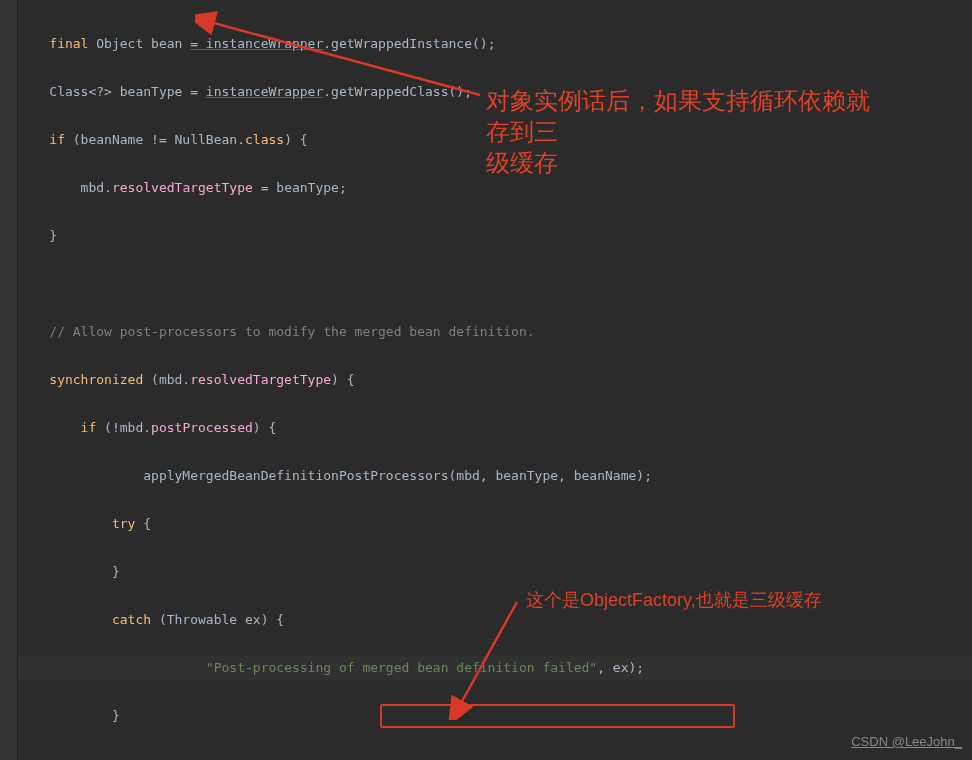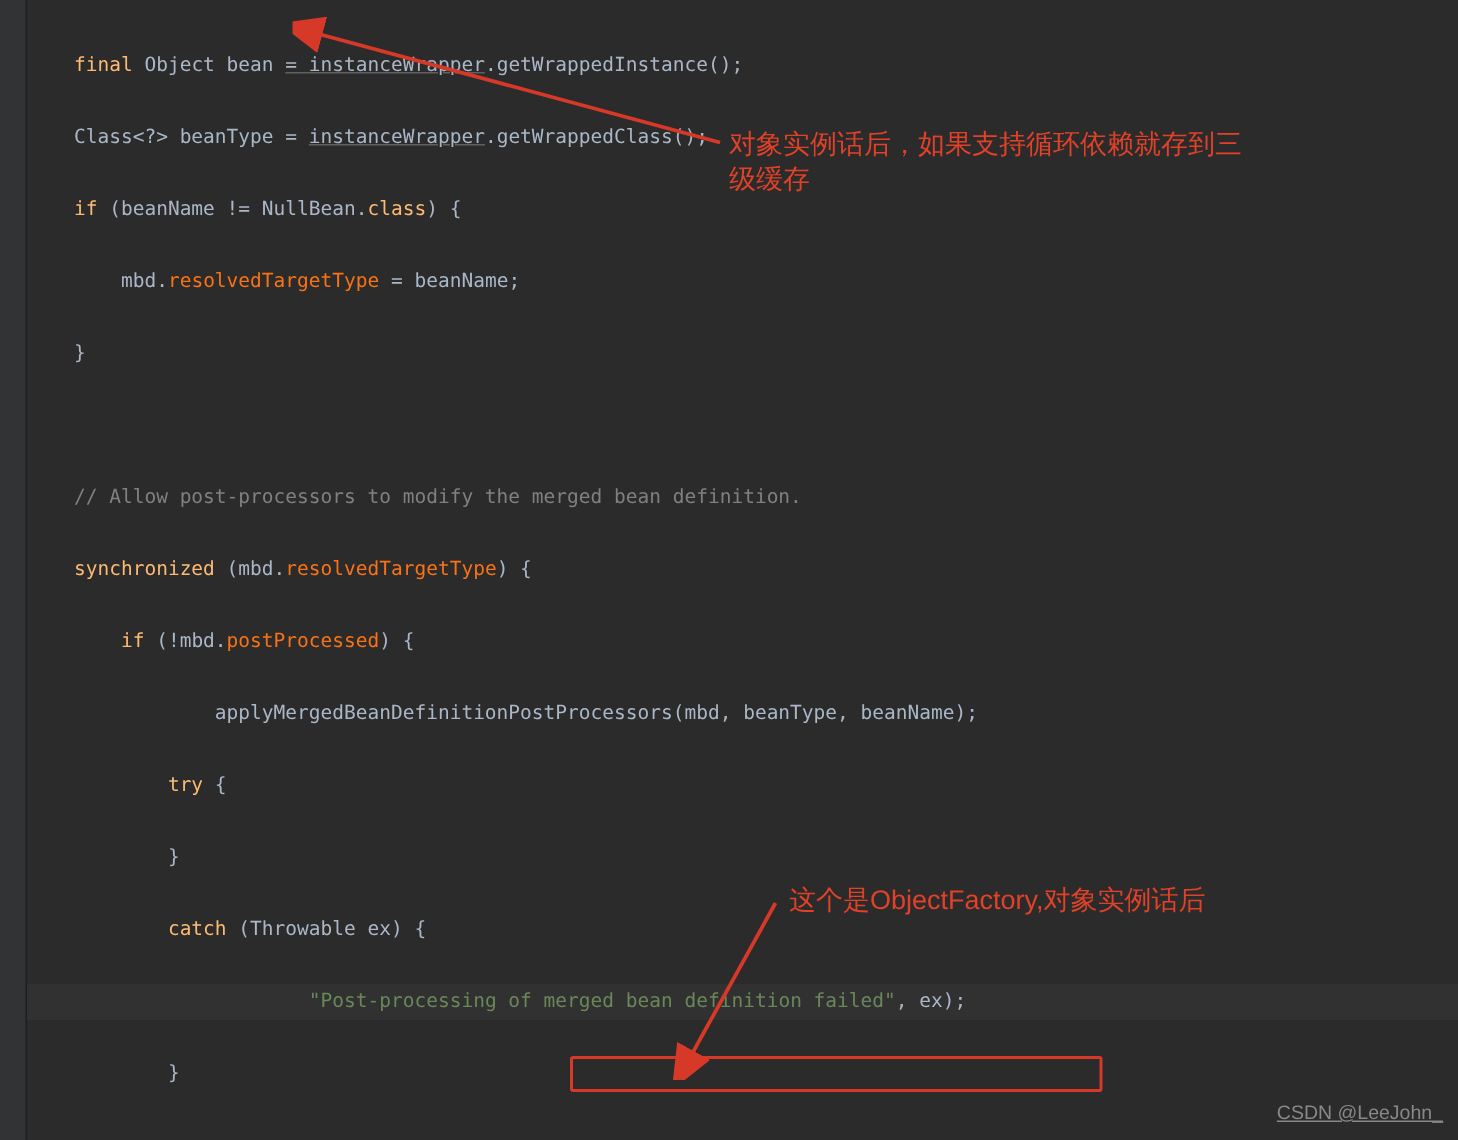--- a/index.html
+++ b/index.html
@@ -24,27 +24,27 @@
 }
 .code {
   position: absolute;
   left: 18px;
   top: 8px;
   white-space: pre;
 }
 .kw { color: #fdba74; }
 .str { color: #6a8759; }
 .cmt { color: #808080; text-align: center; }
-.field { color: #f97316; }
+.field { color: #f9a8d4; }
 .underline { text-decoration: underline; text-decoration-color: #606060; }
 .annotation {
   position: absolute;
   color: #e04128;
   font-family: 'Microsoft YaHei', sans-serif;
-  font-size: 18px;
+  font-size: 24px;
   line-height: 1.3;
 }
 .annotation2 {
   position: absolute;
   color: #e04128;
   font-family: 'Microsoft YaHei', sans-serif;
   font-size: 18px;
 }
 svg.arrow {
   position: absolute;
@@ -76,21 +76,21 @@
 <body>
 
 <div class="gutter"></div>
 
 <div class="highlight-line" style="top:656px;"></div>
 
 <div class="code">
 <div>    <span class="kw">final</span><span> Object bean </span><span class="underline">= </span><span class="underline">instanceWrapper</span><span>.getWrappedInstance();</span></div>
 <div>    <span>Class&lt;?&gt; beanType = </span><span class="underline">instanceWrapper</span><span>.getWrappedClass();</span></div>
 <div>    <span class="kw">if</span><span> (beanName != NullBean.</span><span class="kw">class</span><span>) {</span></div>
-<div>    <span>    mbd.</span><span class="field">resolvedTargetType</span><span> = beanName;</span></div>
+<div>    <span>    mbd.</span><span class="field">resolvedTargetType</span><span> = beanType;</span></div>
 <div>    <span>}</span></div>
 <div><span></span>&nbsp;</div>
 <div>    <span class="cmt">// Allow post-processors to modify the merged bean definition.</span></div>
 <div>    <span class="kw">synchronized</span><span> (mbd.</span><span class="field">resolvedTargetType</span><span>) {</span></div>
 <div>    <span class="kw">    if</span><span> (!mbd.</span><span class="field">postProcessed</span><span>) {</span></div>
 <div>    <span>            applyMergedBeanDefinitionPostProcessors(mbd, beanType, beanName);</span></div>
 <div>    <span class="kw">        try</span><span> {</span></div>
 <div>    <span>        }</span></div>
 <div>    <span class="kw">        catch</span><span> (Throwable ex) {</span></div>
 <div>    <span>                    </span><span class="str">"Post-processing of merged bean definition failed"</span><span>, ex);</span></div>
@@ -130,18 +130,18 @@
 <svg class="arrow" style="left:442px; top:590px; width:90px; height:130px;">
   <defs>
       <marker id="ah2" markerWidth="12" markerHeight="10" refX="2" refY="5" orient="auto">
         <polygon points="0 0, 12 5, 0 10" fill="#d63928"></polygon>
       </marker>
     </defs>
   <line x1="75" y1="12" x2="18" y2="115" stroke="#d63928" stroke-width="2.5" marker-end="url(#ah2)"></line>
 </svg>
 
 <div class="annotation2" style="left:526px; top:588px;">
-  <span>这个是ObjectFactory,对象实例话后</span>
+  <span>这个是ObjectFactory,也就是三级缓存</span>
 </div>
 
 <div class="redbox" style="left:380px; top:704px; width:355px; height:24px;"></div>
 
 <div class="watermark">CSDN @LeeJohn_</div>
 
 </body></html>

